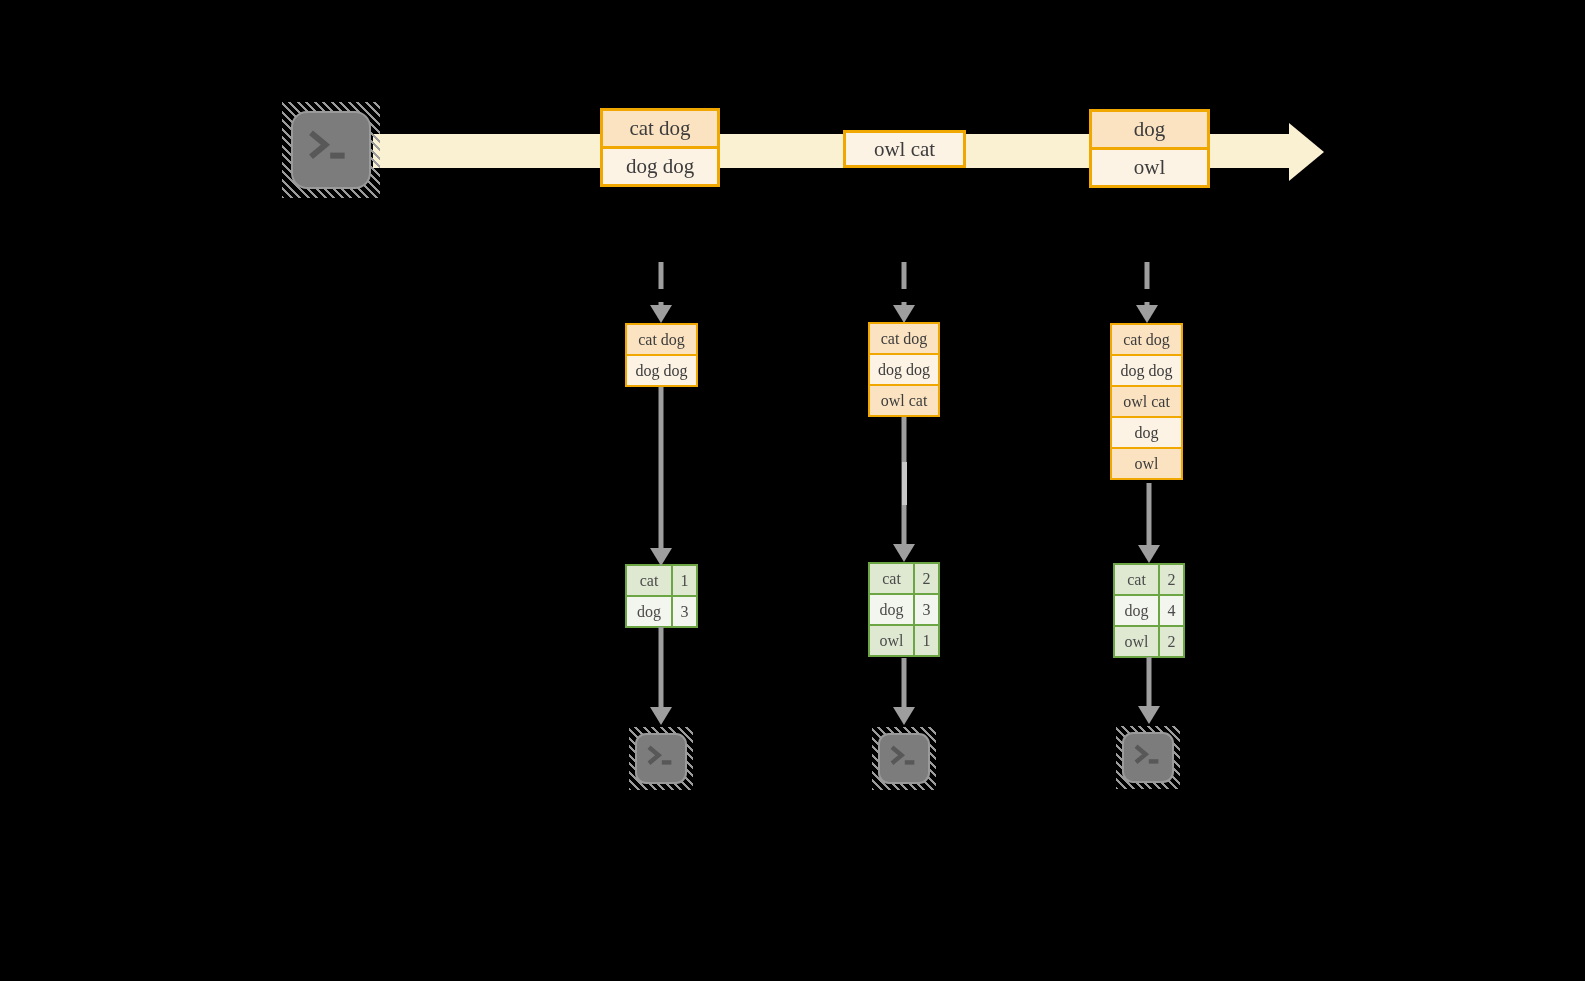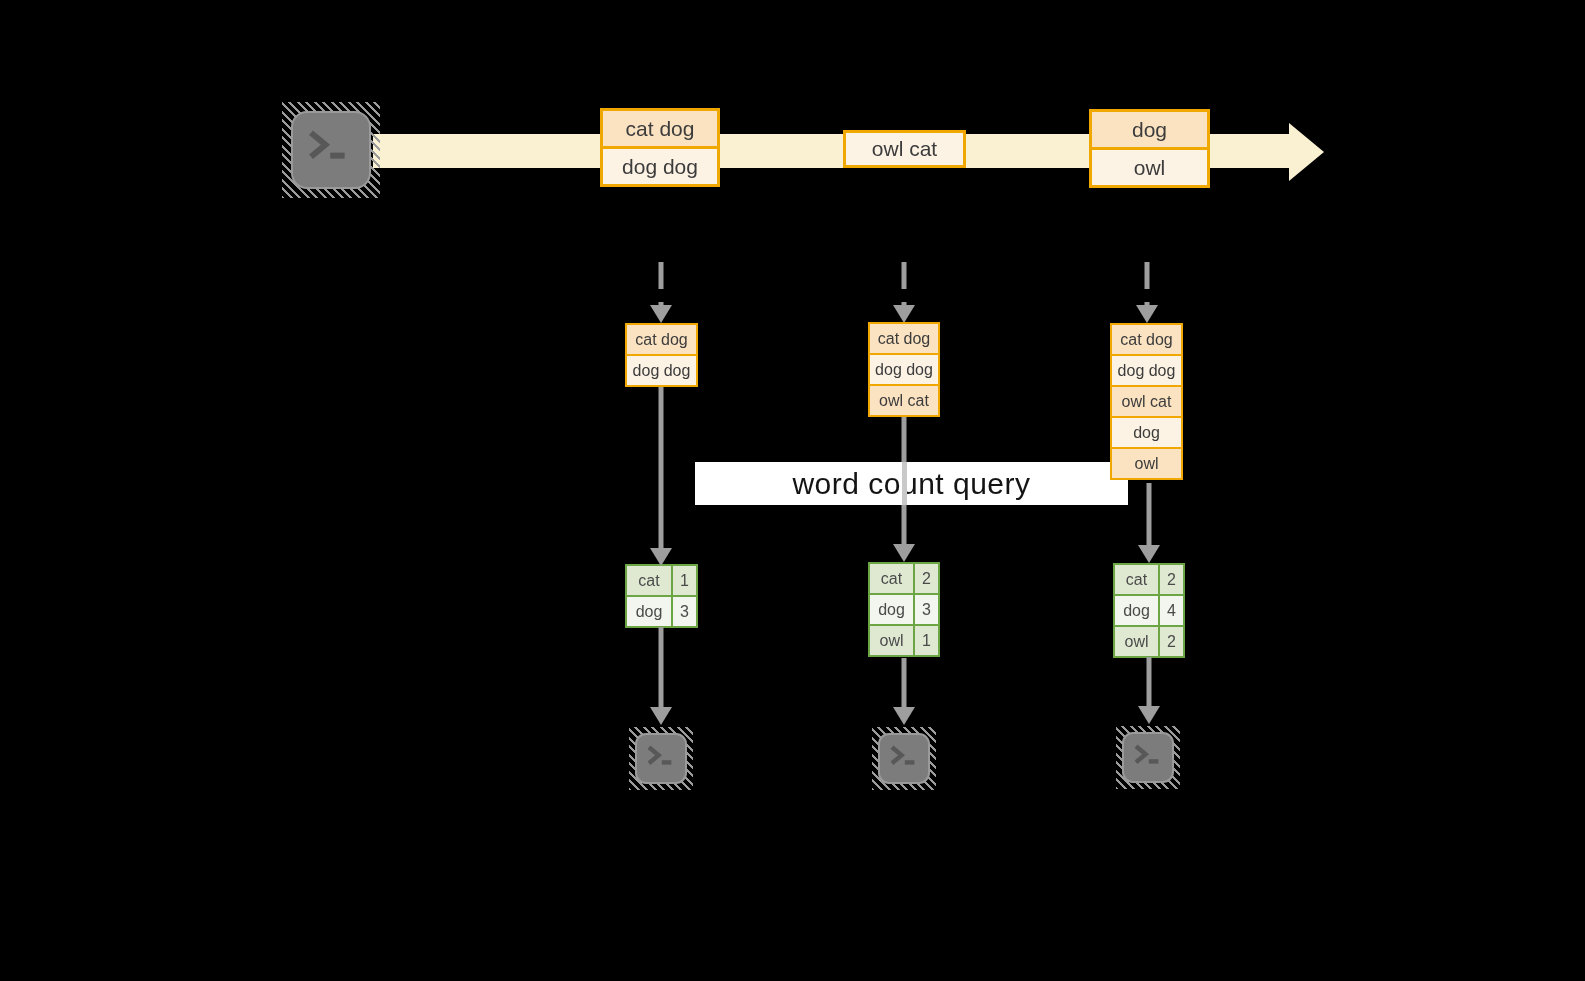--- a/index.html
+++ b/index.html
@@ -1,17 +1,17 @@
 <!DOCTYPE html>
 <html><head>
 <meta charset="utf-8">
 <style>
   html,body{margin:0;padding:0;background:#000;}
   .canvas{position:relative;width:1395px;height:981px;background:#000;overflow:hidden;
-          font-family:Liberation Sans, sans-serif;}
+          font-family:Liberation Serif, serif;}
 
   
   .lines{position:absolute;left:0;top:0;z-index:1;}
 
   
   .band{position:absolute;left:373px;top:134px;width:916px;height:34px;background:#FAF0D2;}
   .band-head{position:absolute;left:1289px;top:123px;width:0;height:0;
              border-top:29px solid transparent;border-bottom:29px solid transparent;
              border-left:35px solid #FAF0D2;}
 
@@ -124,21 +124,20 @@
   <div class="ebox ebox-2">
 
   <div class="ecell">owl cat</div>
     </div>
   <div class="ebox ebox-3">
 
   <div class="ecell">dog</div>
       <div class="ecell">owl</div>
     </div>
 
-  <div class="qband">word count query</div>
   <div class="xlight"></div>
 
   <div class="stk stk-1">
 
   <div class="kcell">cat dog</div>
       <div class="kcell">dog dog</div>
     </div>
   <div class="stk stk-2">
 
   <div class="kcell">cat dog</div>

